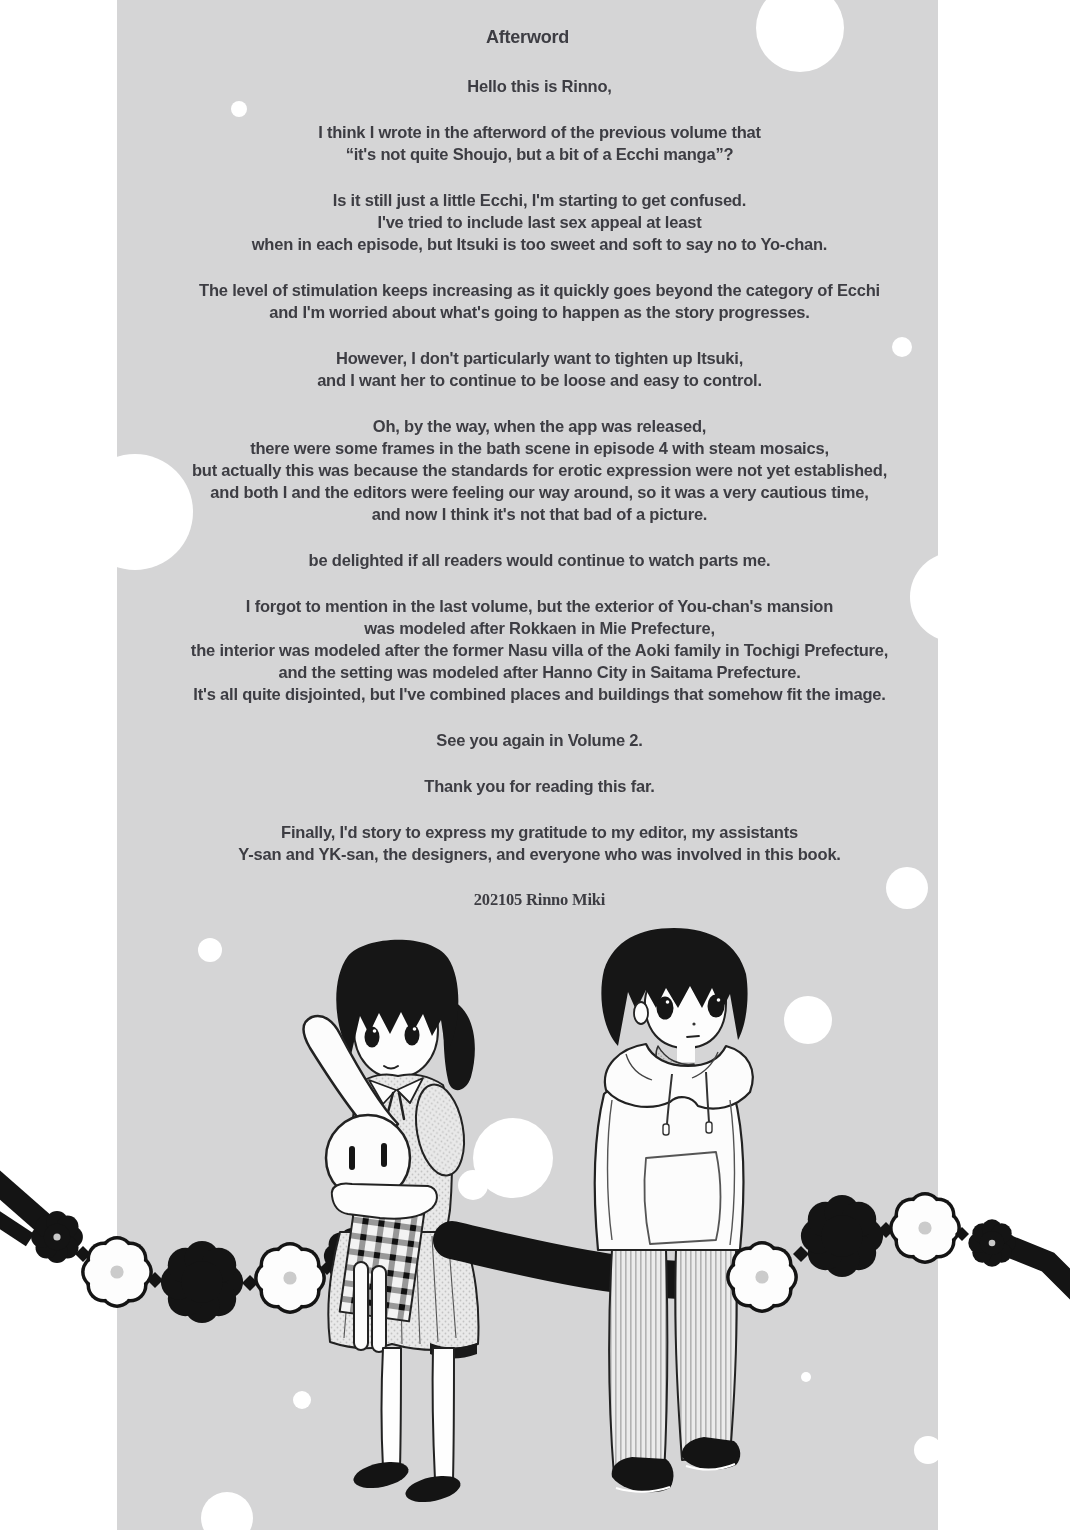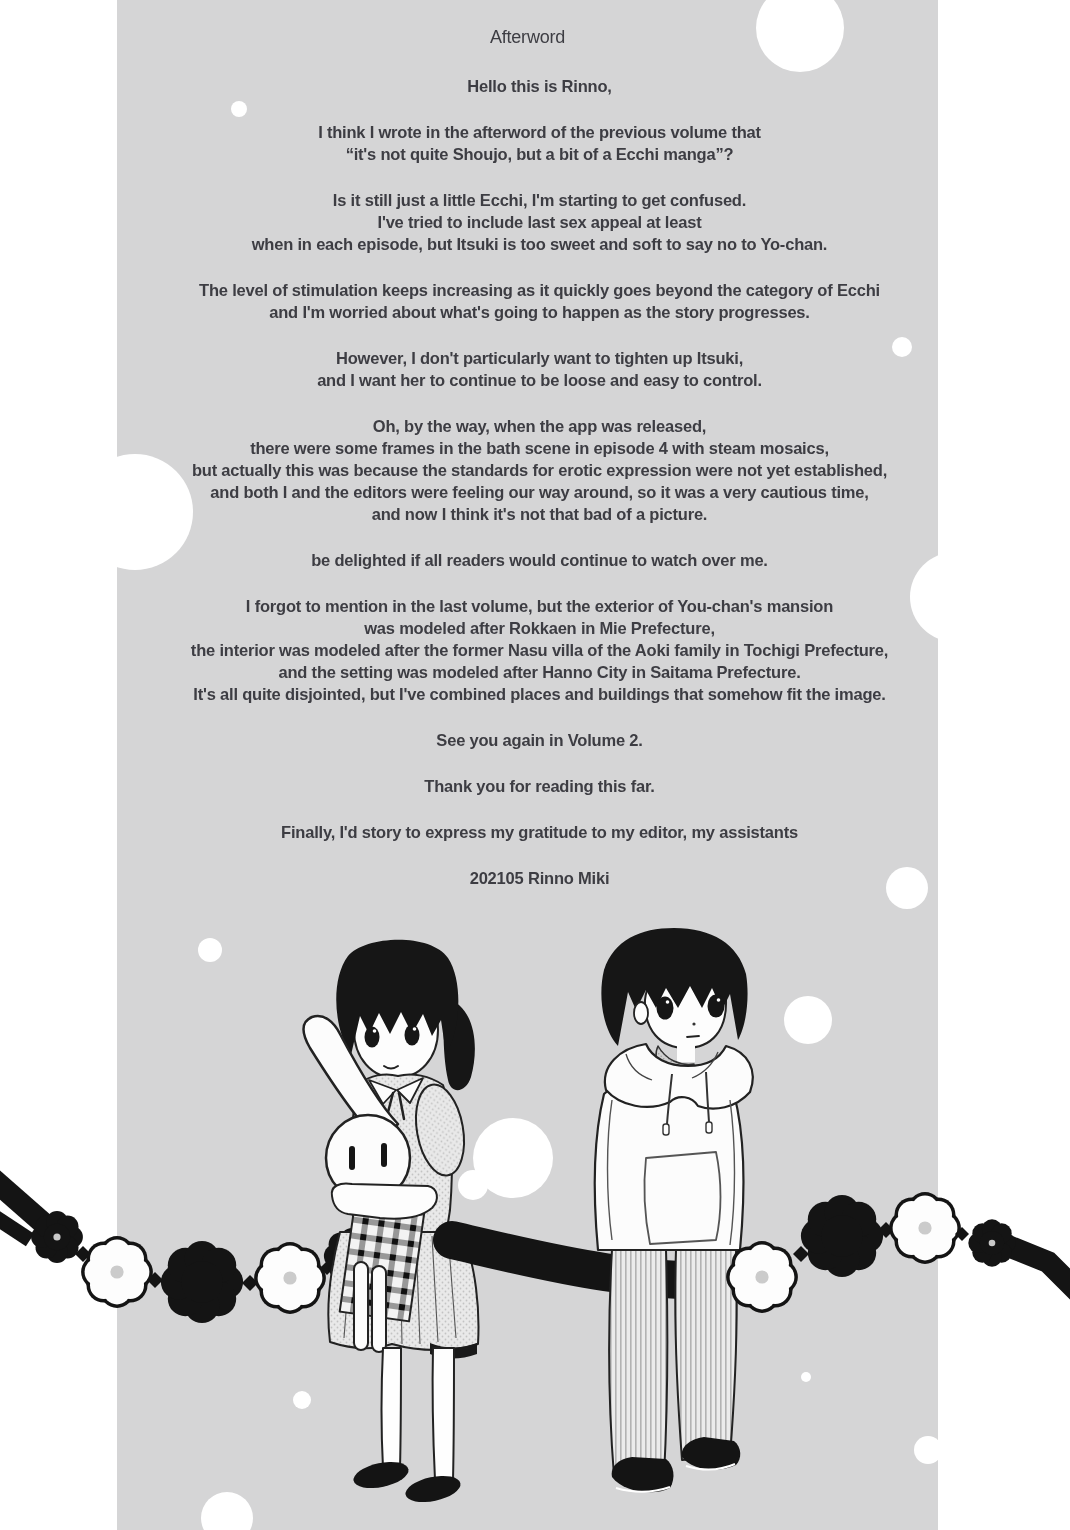--- a/index.html
+++ b/index.html
@@ -5,24 +5,24 @@
   html,body{margin:0;padding:0;}
   body{width:1070px;height:1530px;position:relative;overflow:hidden;background:#ffffff;
        font-family:"Liberation Sans",sans-serif;}
   #panel{position:absolute;left:117px;top:0;width:821px;height:1530px;background:#d5d5d6;}
   #dots-layer{position:absolute;inset:0;z-index:2;}
   .polka{position:absolute;background:#fff;border-radius:50%;}
   #art{position:absolute;inset:0;z-index:3;}
   #text-layer{position:absolute;left:117px;top:26px;width:821px;z-index:4;
       text-align:center;color:#3d3d43;font-weight:bold;font-size:16.5px;line-height:22px;
       letter-spacing:-0.2px;}
-  #text-layer h1{font-size:18px;margin:0 0 27px 0;font-weight:normal;}
+  #text-layer h1{font-size:18px;margin:0 0 27px 0;font-weight:bold;}
   #text-layer p{margin:0 0 24px 0;padding-left:24px;}
   #text-layer .line{display:block;white-space:nowrap;}
-  #text-layer p.signature{margin-top:0;}
+  #text-layer p.signature{margin-top:0;font-family:Liberation Serif, serif;}
 </style>
 </head>
 <body>
 
 <div id="panel"></div>
 <div id="dots-layer">
     <div class="polka" style="left: 756px; top: -16px; width: 88px; height: 88px;"></div>
     <div class="polka" style="left: 231px; top: 101px; width: 16px; height: 16px;"></div>
     <div class="polka" style="left: 77px; top: 454px; width: 116px; height: 116px;"></div>
     <div class="polka" style="left: 892px; top: 337px; width: 20px; height: 20px;"></div>
@@ -321,35 +321,36 @@
         <span class="line">and I want her to continue to be loose and easy to control.</span>
       </p>
       <p>
         <span class="line">Oh, by the way, when the app was released,</span>
         <span class="line">there were some frames in the bath scene in episode 4 with steam mosaics,</span>
         <span class="line">but actually this was because the standards for erotic expression were not yet established,</span>
         <span class="line">and both I and the editors were feeling our way around, so it was a very cautious time,</span>
         <span class="line">and now I think it's not that bad of a picture.</span>
       </p>
       <p>
-        <span class="line">be delighted if all readers would continue to watch over me.</span>
+        <span class="line">be delighted if all readers would continue to watch parts me.</span>
       </p>
       <p>
         <span class="line">I forgot to mention in the last volume, but the exterior of You-chan's mansion</span>
         <span class="line">was modeled after Rokkaen in Mie Prefecture,</span>
         <span class="line">the interior was modeled after the former Nasu villa of the Aoki family in Tochigi Prefecture,</span>
         <span class="line">and the setting was modeled after Hanno City in Saitama Prefecture.</span>
         <span class="line">It's all quite disjointed, but I've combined places and buildings that somehow fit the image.</span>
       </p>
       <p>
         <span class="line">See you again in Volume 2.</span>
       </p>
       <p>
         <span class="line">Thank you for reading this far.</span>
       </p>
       <p>
         <span class="line">Finally, I'd story to express my gratitude to my editor, my assistants</span>
+        <span class="line">Y-san and YK-san, the designers, and everyone who was involved in this book.</span>
       </p>
     </div>
   <p class="signature">
       <span class="line">202105 Rinno Miki</span>
     </p>
 </div>
 
 </body></html>

